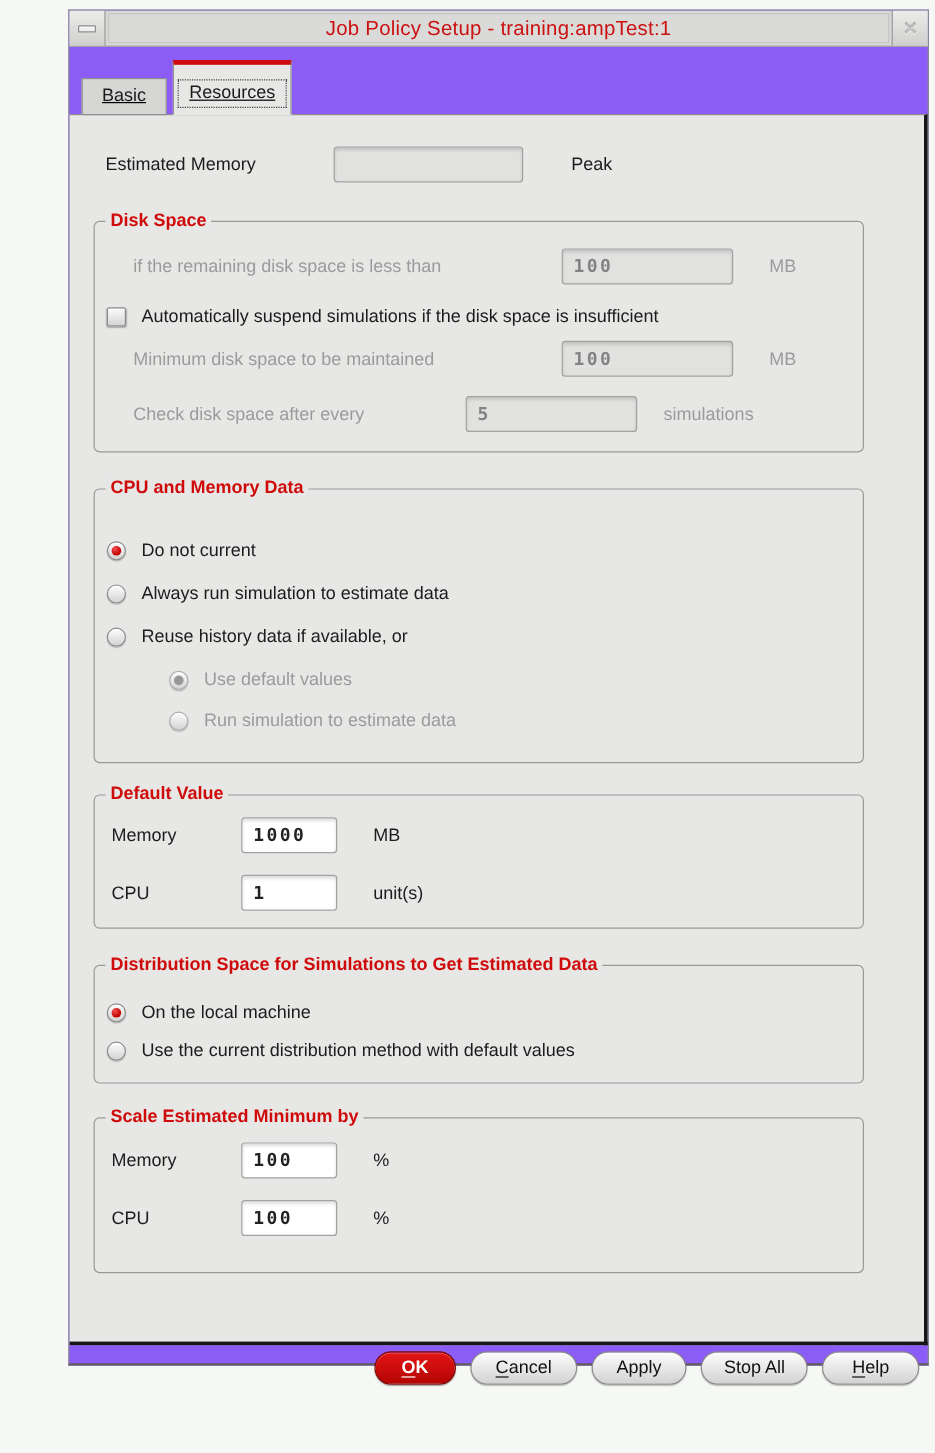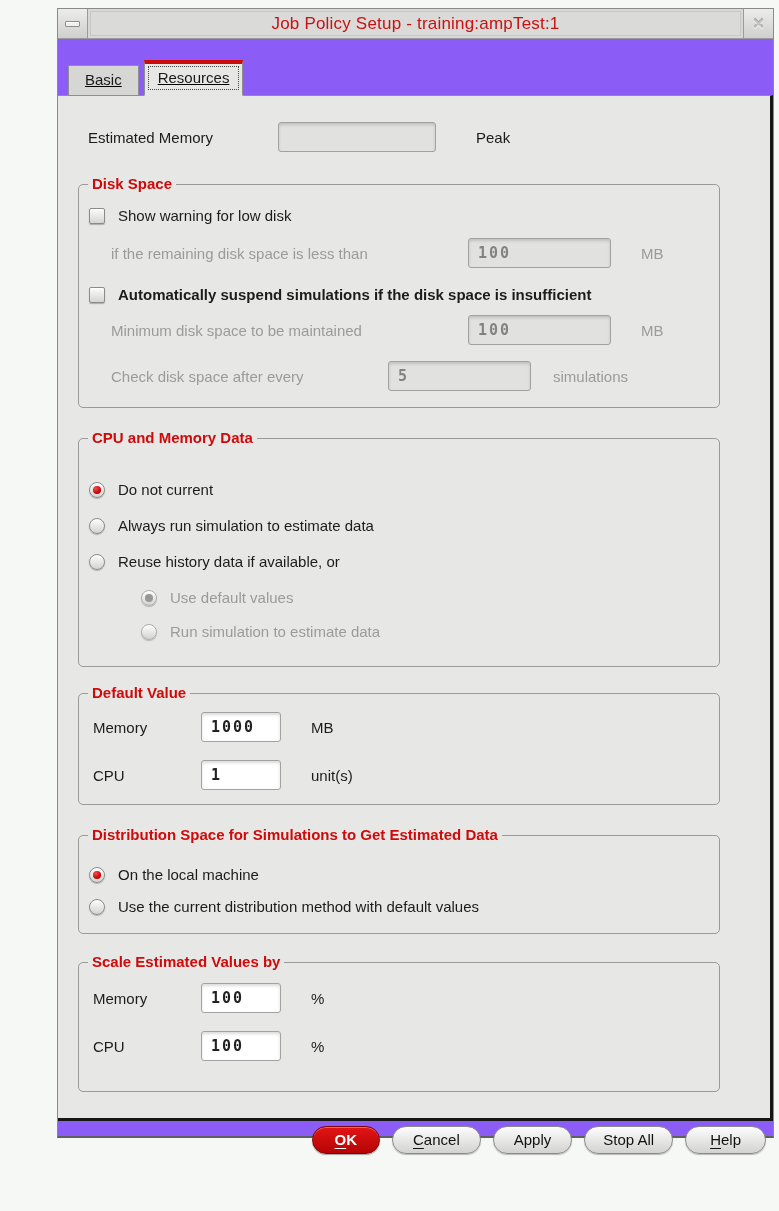--- a/index.html
+++ b/index.html
@@ -32,21 +32,21 @@
   }
   
   .tabbar { display:flex; align-items:flex-end; padding-left:10px; height:57px; position:relative; z-index:2; margin-bottom:-1px;text-decoration:underline; }
   .tab { font-size:15px; color:#1a1a1a; cursor:default; }
   .tab-basic {
     background:#d6d6d5; border:1px solid #8f8f8f;
     padding:5px 16px 7px; margin-right:5px;
   }
   .tab-resources {
     background:#e7e7e6; border:1px solid #8f8f8f; border-bottom:1px solid #e7e7e6;
-    border-top:4px solid #cc0c0c; padding:2px 3px 5px;
+    border-top:4px solid #cc0c0c; padding:12px 3px 5px;
   }
   .tab-focus { display:block; border:1px dotted #444; padding:2px 9px 3px; }
   
   .pane {
     position:relative; background:#e7e7e6; height:1026px; overflow:hidden;
     border-top:1px solid #8f8f8f;
     border-right:3px solid #161616;
     border-bottom:3px solid #161616;
   }
   
@@ -90,21 +90,21 @@
   .radio.disabled { border-color:#adadad; }
   .radio.disabled.selected::after { background:#979796; }
   .c-label { font-size:15px; color:#1c1c1c; }
   .c-label.gray { color:#9b9b9b; }
   .flabel { font-size:15px; color:#9b9b9b; }
   
   .g-disk { padding:22px 0 16px 10px; margin-bottom:30px; }
   .g-disk .cbrow1 { margin-bottom:14px; }
   .g-disk .subrow { padding-left:22px; }
   .g-disk .subrow1 { margin-bottom:18px; }
-  .g-disk .cbrow2 { margin-bottom:12px;font-weight:bold; }
+  .g-disk .cbrow2 { margin-bottom:12px; }
   .g-disk .subrow2 { margin-bottom:16px; }
   .lb355 { width:357px; flex:none; }
   .lb277 { width:277px; flex:none; }
   .ml30 { margin-left:30px; }
   .ml22 { margin-left:22px; }
   
   .g-cpu { padding:42px 0 26px 10px; margin-bottom:26px; }
   .g-cpu .row { margin-bottom:19px; }
   .g-cpu .sub { padding-left:52px; margin-bottom:17px; }
   .g-cpu .row:last-child { margin-bottom:0; }
@@ -166,24 +166,20 @@
   <div class="pane">
 
     <div class="em-row">
       <span class="em-label">Estimated Memory</span>
       <input class="tfield w158" disabled="" value="" style="">
       <span class="funit" style="margin-left:40px">Peak</span>
     </div>
 
     <div class="group g-disk">
       <span class="group-title">Disk Space</span>
-      <div class="row cbrow1">
-        <span class="checkbox"></span>
-        <span class="c-label">Show warning for low disk</span>
-      </div>
       <div class="row subrow subrow1">
         <span class="flabel lb355">if the remaining disk space is less than</span>
         <input class="tfield w143" disabled="" value="100" style="">
         <span class="funit gray ml30">MB</span>
       </div>
       <div class="row cbrow2">
         <span class="checkbox"></span>
         <span class="c-label">Automatically suspend simulations if the disk space is insufficient</span>
       </div>
       <div class="row subrow subrow2">
@@ -242,21 +238,21 @@
         <span class="radio selected"></span>
         <span class="c-label">On the local machine</span>
       </div>
       <div class="row">
         <span class="radio"></span>
         <span class="c-label">Use the current distribution method with default values</span>
       </div>
     </div>
 
     <div class="group g-kv g-scale">
-      <span class="group-title">Scale Estimated Values by</span>
+      <span class="group-title">Scale Estimated Minimum by</span>
       <div class="row">
         <span class="kv-label">Memory</span>
         <input class="tfield w80" value="100" style="">
         <span class="kv-unit">%</span>
       </div>
       <div class="row">
         <span class="kv-label">CPU</span>
         <input class="tfield w80" value="100" style="">
         <span class="kv-unit">%</span>
       </div>

